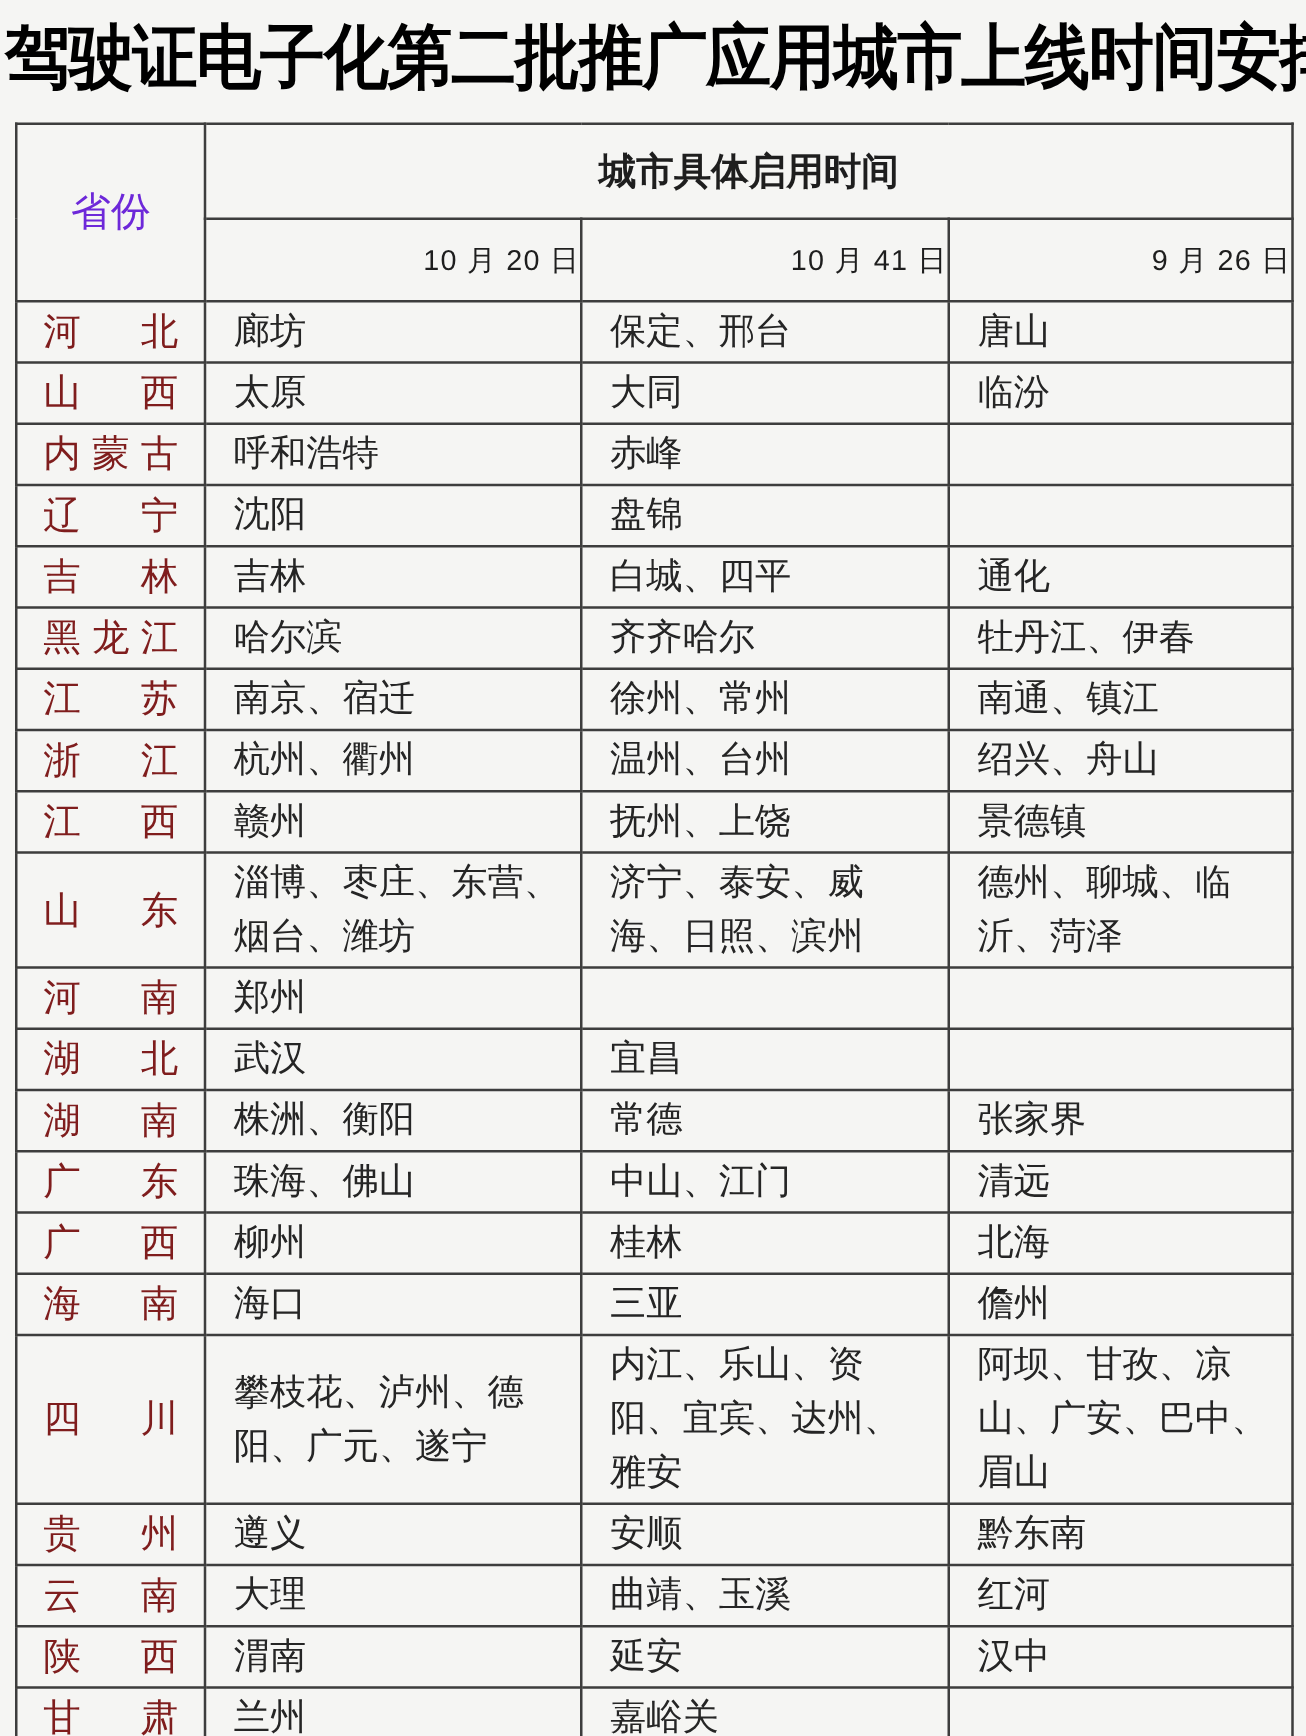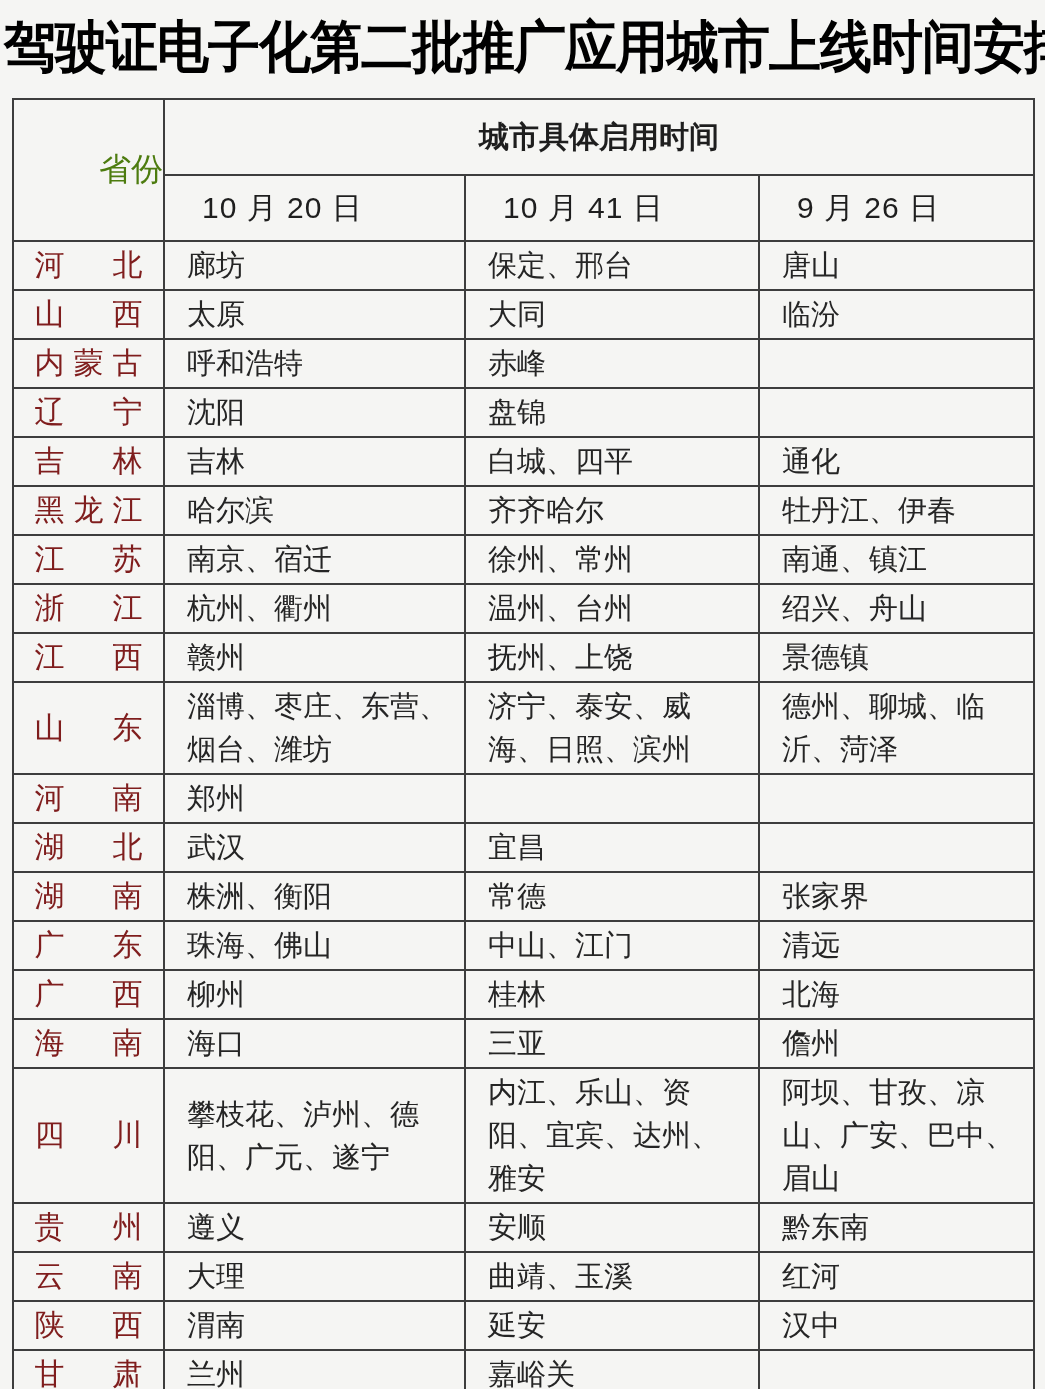--- a/index.html
+++ b/index.html
@@ -31,38 +31,38 @@
   }
   .schedule th, .schedule td {
     border: 2px solid #3d3d3d;
     padding: 0;
     vertical-align: middle;
   }
   th.prov-head {
     font-family: "Liberation Sans", "DejaVu Sans", sans-serif;
     font-weight: 400;
     font-size: 32px;
-    text-align: right;
-    color: #4d7c0f;
+    text-align: center;
+    color: #6d28d9;
   }
   th.group-head {
     height: 74px;
     font-family: "Liberation Sans", "DejaVu Sans", sans-serif;
     font-weight: 700;
     font-size: 30px;
     text-align: center;
     color: #1e1e1e;
     margin-top: 32px;
   }
   th.date-head {
     height: 64px;
     font-family: "Liberation Sans", "DejaVu Sans", sans-serif;
     font-weight: 500;
-    font-size: 30px;
-    text-align: left;
+    font-size: 23px;
+    text-align: right;
     color: #1e1e1e;
     letter-spacing: 1px;
     padding-left: 37px;
   }
   tr.row { height: 44px; }
   tr.row.tall { height: 88px; }
   td.prov {
     text-align: center;
     font-size: 30px;
     color: #7f1d1d;

